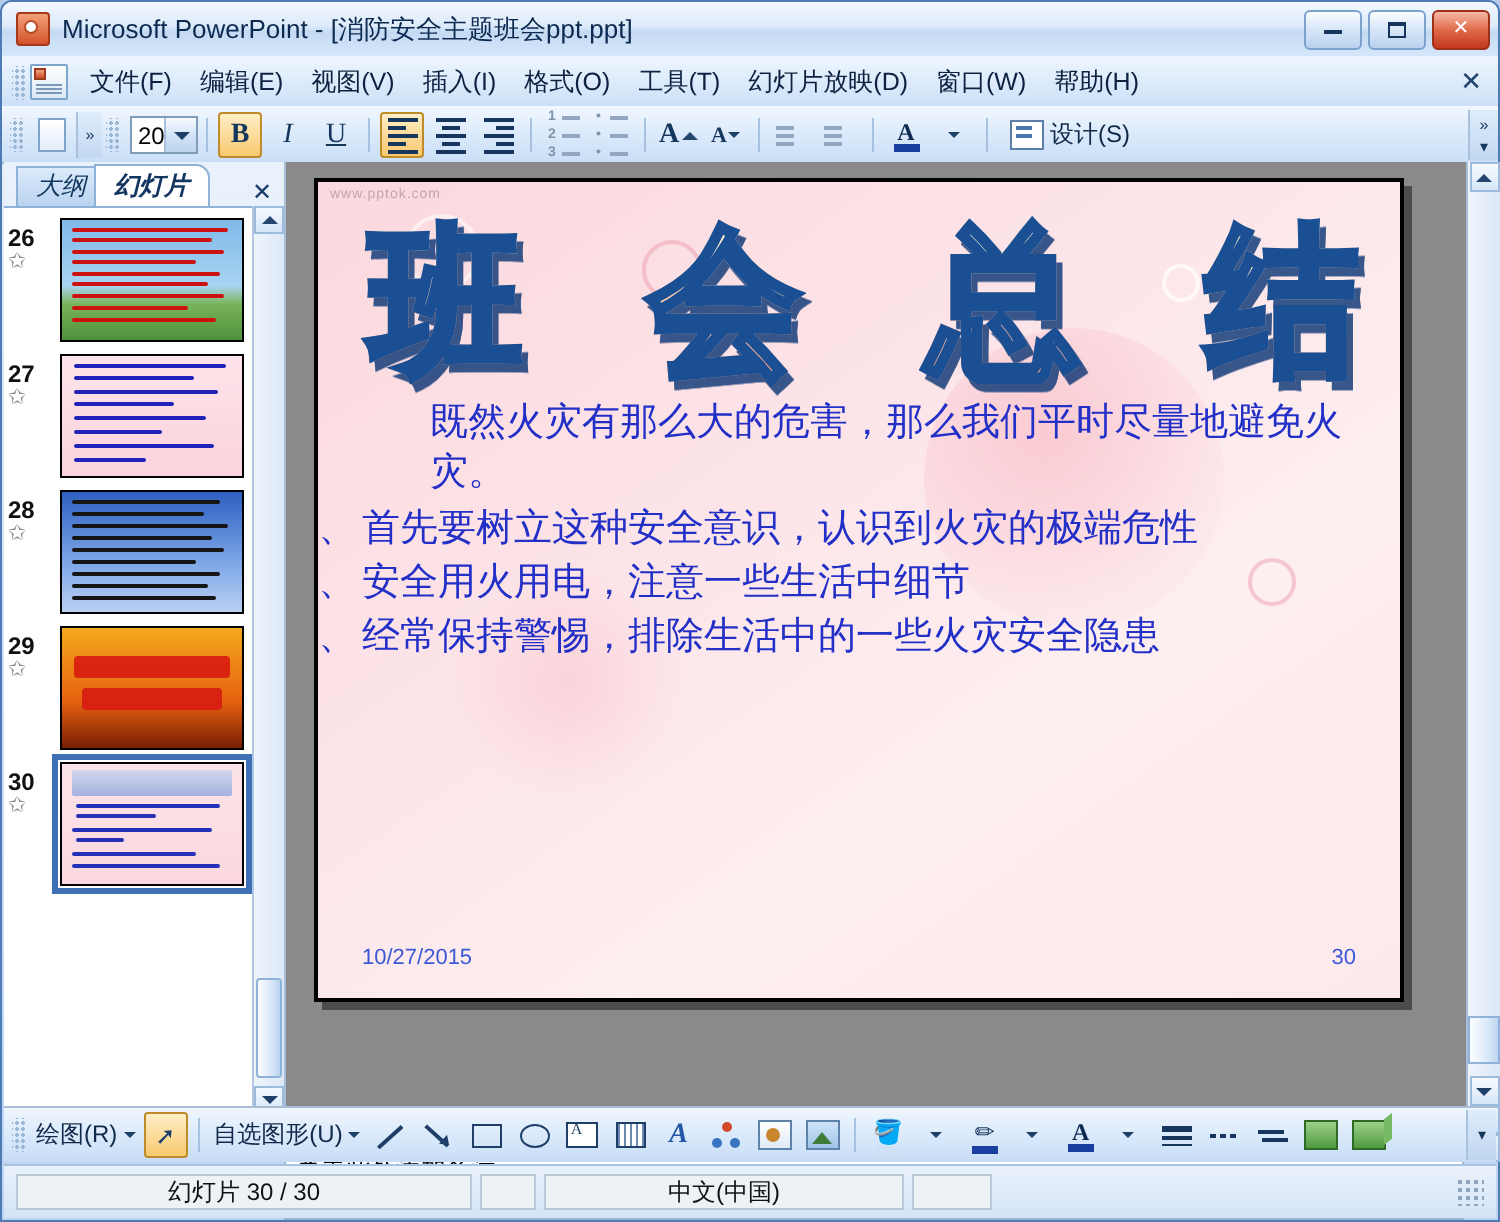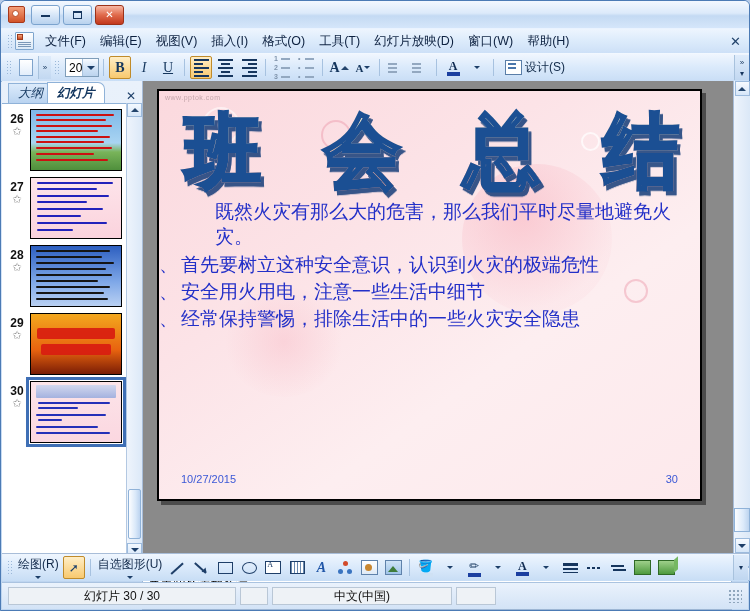--- a/index.html
+++ b/index.html
@@ -152,21 +152,21 @@
     transform:skewX(0deg);
     font-style:italic;
   }
   .tab.active{background:#fff;border-color:#8fb2d8;z-index:3;height:20px;font-weight:bold;}
   .tabs .x{margin-left:auto;margin-right:6px;font-size:12px;color:#1d3f69;}
   .thumblist{
     flex:1;background:#fff;margin:0;overflow:hidden;position:relative;
     border-top:1px solid #8fb2d8;
   }
   .thumb-row{display:flex;align-items:flex-start;padding:5px 0 0 2px;height:68px;box-sizing:border-box;}
-  .thumb-meta{width:26px;text-align:center;flex:none;padding-top:4px;}
+  .thumb-meta{width:26px;flex:none;padding-top:4px;}
   .thumb-num{font-size:12px;font-weight:bold;color:#111;line-height:12px;}
   .thumb-star{font-size:11px;color:#8a8a8a;line-height:12px;}
   .thumb-frame{
     width:92px;height:62px;box-sizing:border-box;border:1px solid #000;position:relative;overflow:hidden;
   }
   .thumb-frame.sel{outline:3px solid #3f6fb5;outline-offset:1px;}
   .tl{position:absolute;height:2px;border-radius:1px;}
   
   .bg26{background:linear-gradient(#7fb9e8 0%,#a9d4f2 55%,#79b45a 70%,#4f8f3c 100%);}
   .bg27{background:linear-gradient(#fde4ea,#fbd3dd);}
@@ -269,21 +269,21 @@
     padding:6px 5px;font-size:12.5px;color:#000;
   }
 
   
   .drawbar{
     position:absolute;left:1px;right:1px;top:552px;height:27px;
     display:flex;align-items:center;padding-left:2px;
     background:linear-gradient(#eff6fe,#dbeafb 48%,#c7ddf5);
     border-top:1px solid #a8bdd8;
   }
-  .db-text{font-size:12px;color:#11294a;padding:0 3px;display:flex;align-items:center;gap:3px;flex-direction:column;}
+  .db-text{font-size:12px;color:#11294a;padding:0 3px;display:flex;align-items:center;gap:3px;}
   .shape-ico{width:17px;height:17px;display:flex;align-items:center;justify-content:center;}
   .sq{width:13px;height:10px;border:1.5px solid #1f3f69;}
   .ov{width:13px;height:10px;border:1.5px solid #1f3f69;border-radius:50%;}
   .ln{width:14px;height:14px;position:relative;}
   .ln::after{content:"";position:absolute;left:1px;top:12px;width:16px;height:1.5px;background:#1f3f69;transform:rotate(-42deg);transform-origin:left center;}
   .arw{width:14px;height:14px;position:relative;}
   .arw::after{content:"";position:absolute;left:1px;top:1px;width:15px;height:1.5px;background:#1f3f69;transform:rotate(42deg);transform-origin:left center;}
   .arw::before{content:"";position:absolute;right:1px;bottom:1px;width:0;height:0;border-left:4px solid #1f3f69;border-top:3px solid transparent;border-bottom:3px solid transparent;transform:rotate(42deg);}
   .tbox{width:14px;height:11px;border:1px solid #1f3f69;background:#fff;position:relative;}
   .tbox::after{content:"A";position:absolute;left:1px;top:-2px;font-size:8px;color:#1f3f69;font-family:"Liberation Serif",serif;}
@@ -333,20 +333,21 @@
     background-image:radial-gradient(circle,#8fa6bd 40%,transparent 42%);
     background-size:4px 4px;}
 </style>
 </head>
 <body>
 
 <div class="app">
 
   <div class="titlebar">
     <div class="app-icon"></div>
+    <div class="title-text">Microsoft PowerPoint - [消防安全主题班会ppt.ppt]</div>
     <div class="win-btns">
       <div class="win-btn">
           <span class="glyph-min"></span>
         </div>
       <div class="win-btn">
           <span class="glyph-max"></span>
         </div>
       <div class="win-btn close">
           <span>✕</span>
         </div>

